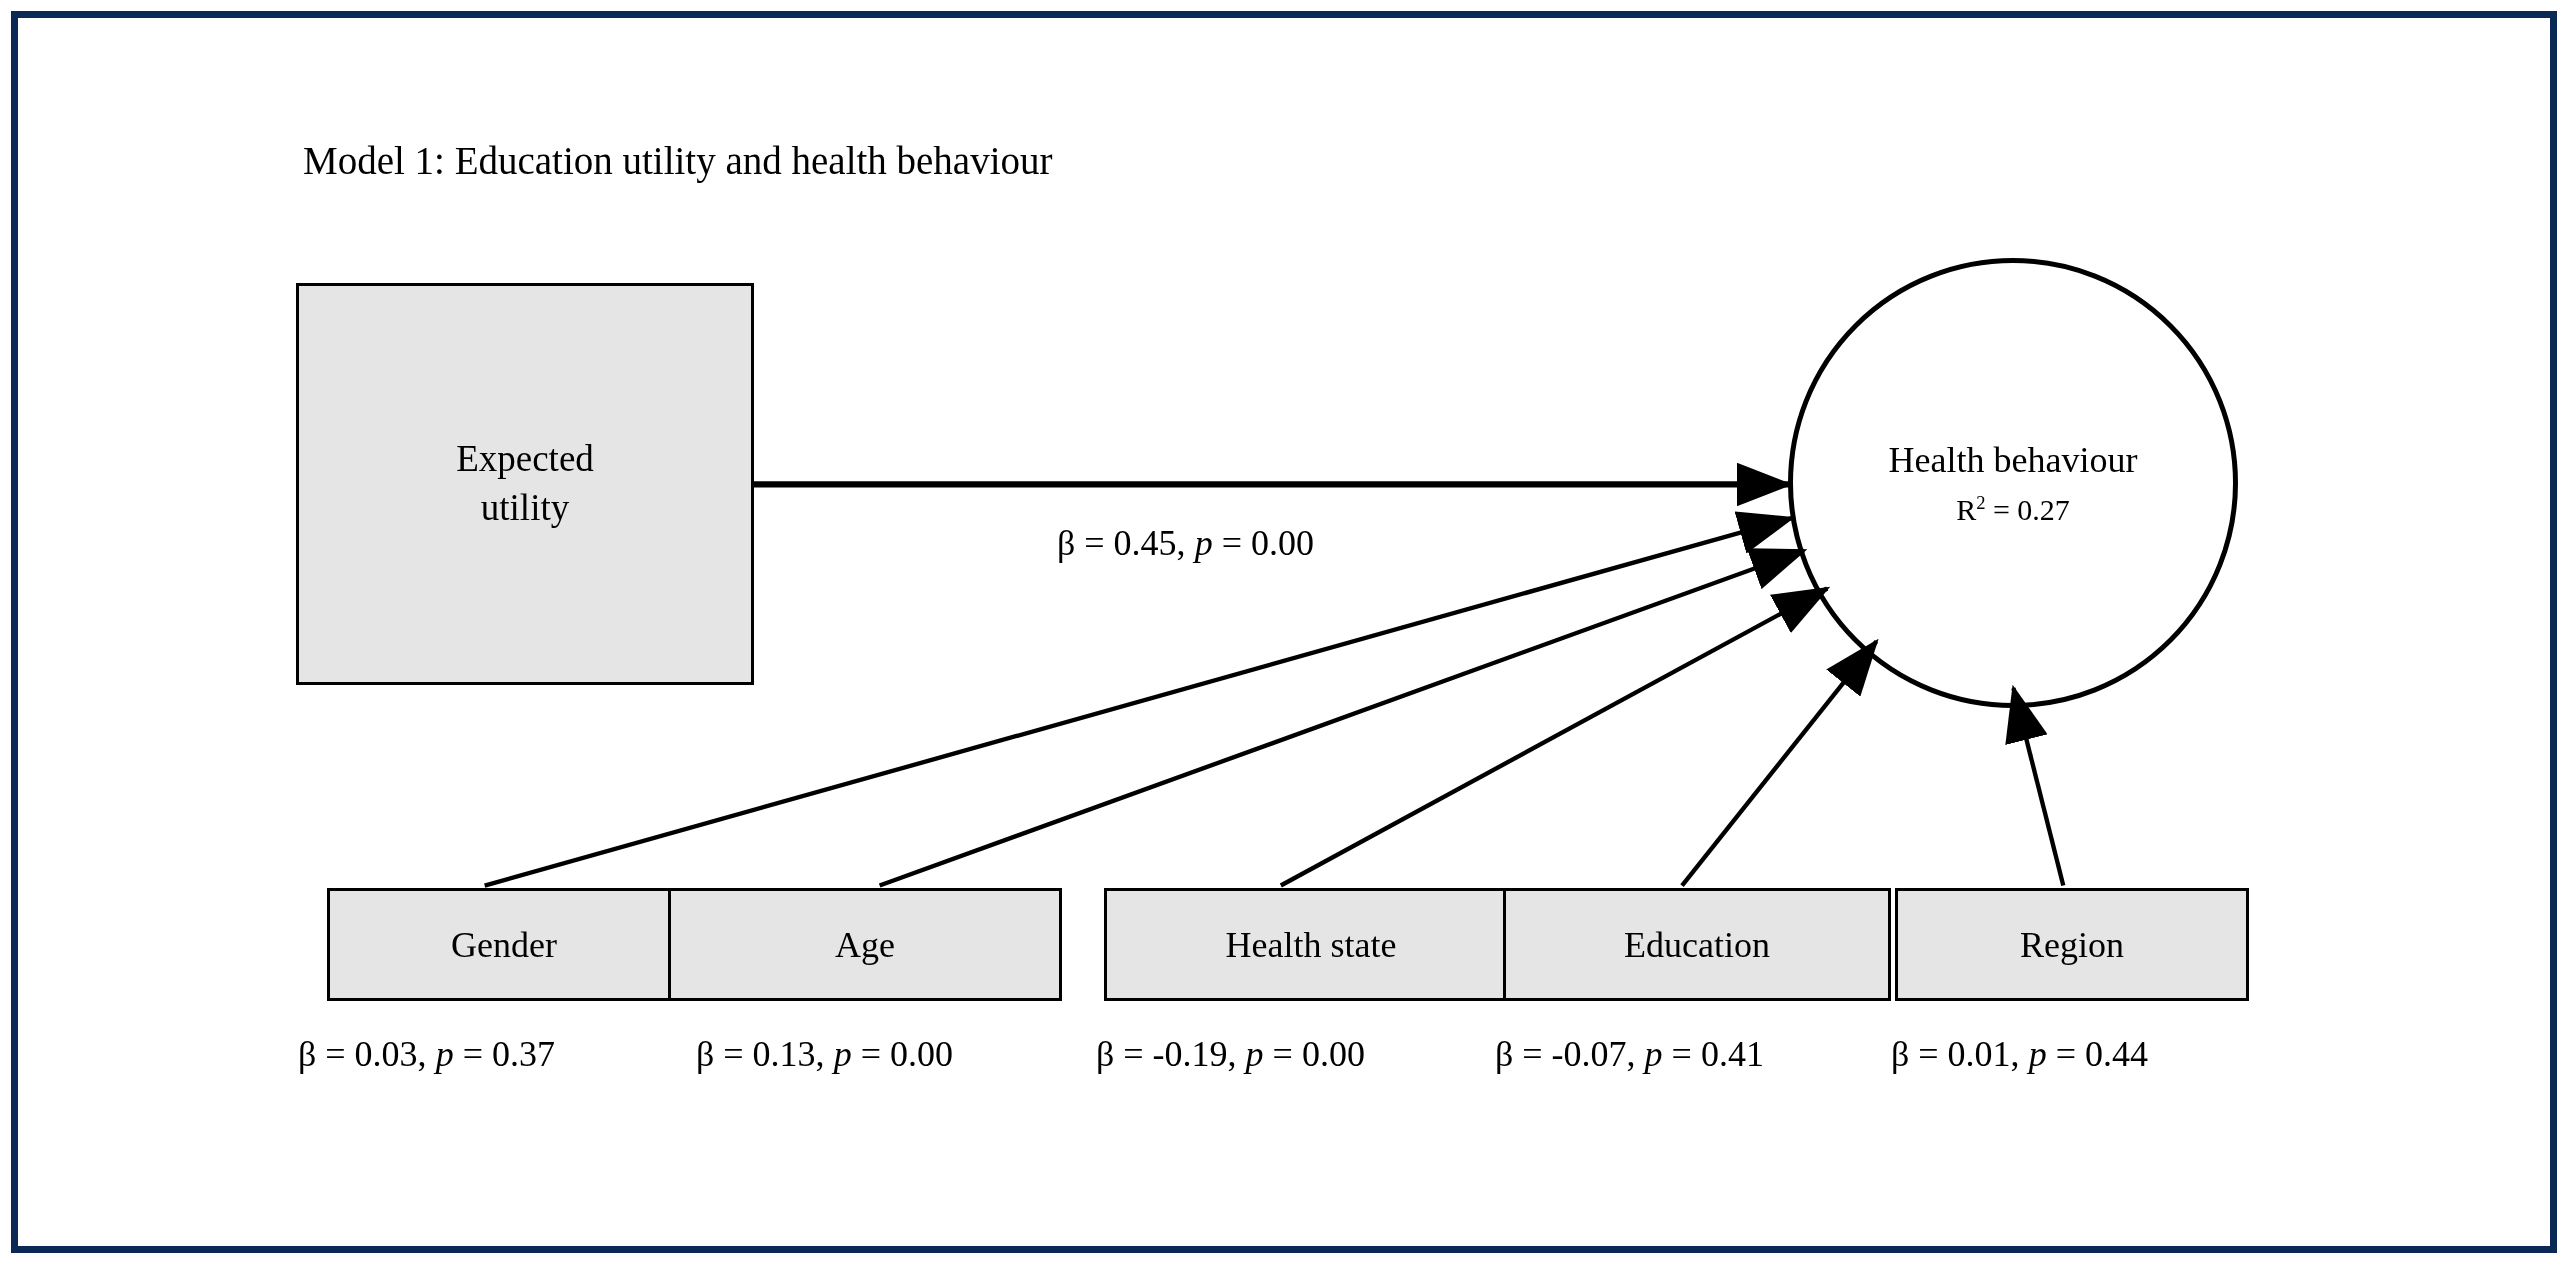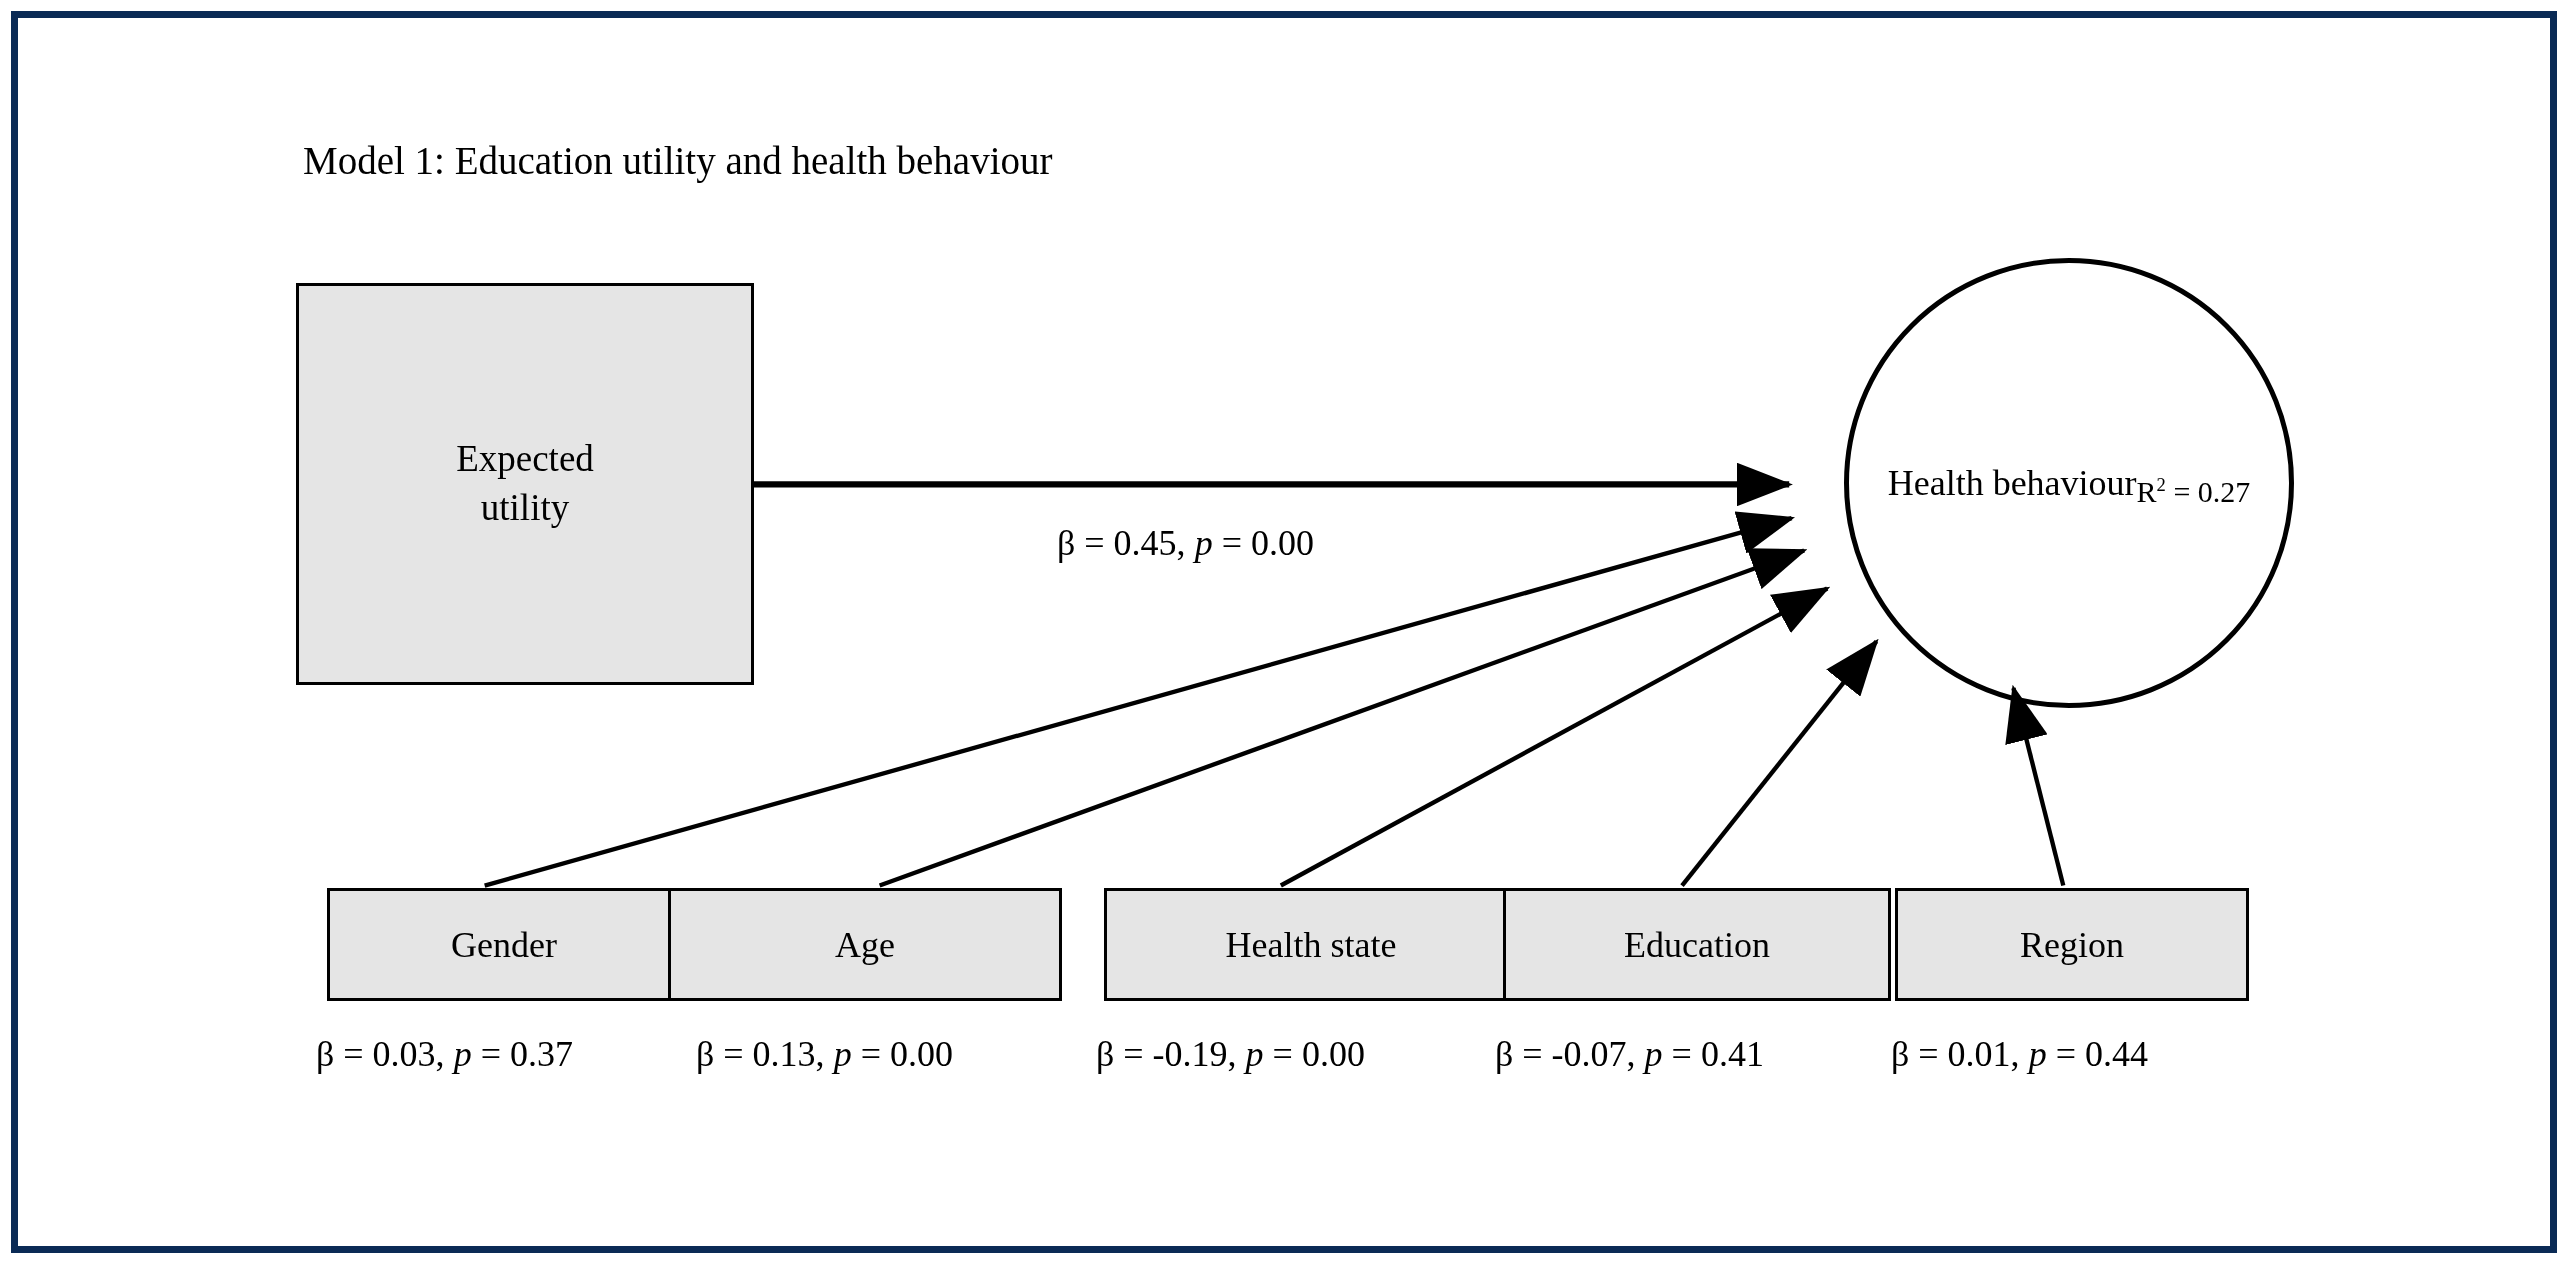--- a/index.html
+++ b/index.html
@@ -80,30 +80,30 @@
 
   #node-gender    { left: 303px;  width: 354px; margin-left: 24px; }
   #node-age       { left: 668px; width: 394px; }
   #node-health-state { left: 1104px; width: 414px; }
   #node-education { left: 1503px; width: 388px; }
   #node-region    { left: 1895px; width: 354px; }
 
   
   #node-health-behaviour {
     position: absolute;
-    left: 1844px;
+    left: 1788px;
     top: 258px;
     width: 450px;
     height: 450px;
     box-sizing: border-box;
     border: 5.6px solid #000000;
     border-radius: 50%;
     background: transparent;
     display: flex;
-    flex-direction: row;
+    flex-direction: column;
     align-items: center;
     justify-content: center;
     color: #000000;
     text-align: center;
   }
 
   #node-health-behaviour .circle-title {
     font-size: 36px;
     line-height: 1;
     white-space: nowrap;
@@ -131,21 +131,21 @@
     line-height: 1;
   }
 
   #coef-main {
     left: 1057px;
     top: 525px;
   }
 
   .coef-bottom { top: 1036px; }
 
-  #coef-gender    { left: 298px; margin-left: 18px; }
+  #coef-gender    { left: 298px; }
   #coef-age       { left: 696px; }
   #coef-health-state { left: 1096px; }
   #coef-education { left: 1495px; }
   #coef-region    { left: 1891px; }
 
   .italic-p { font-style: italic; }
 </style>
 </head>
 <body>
 

